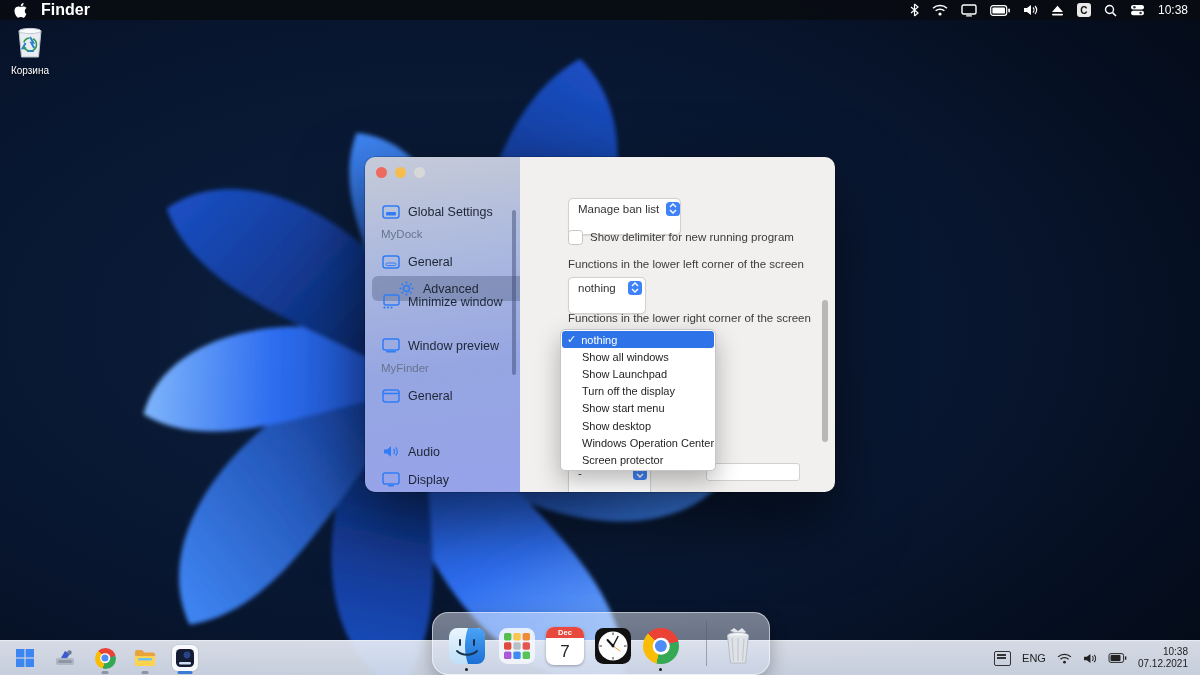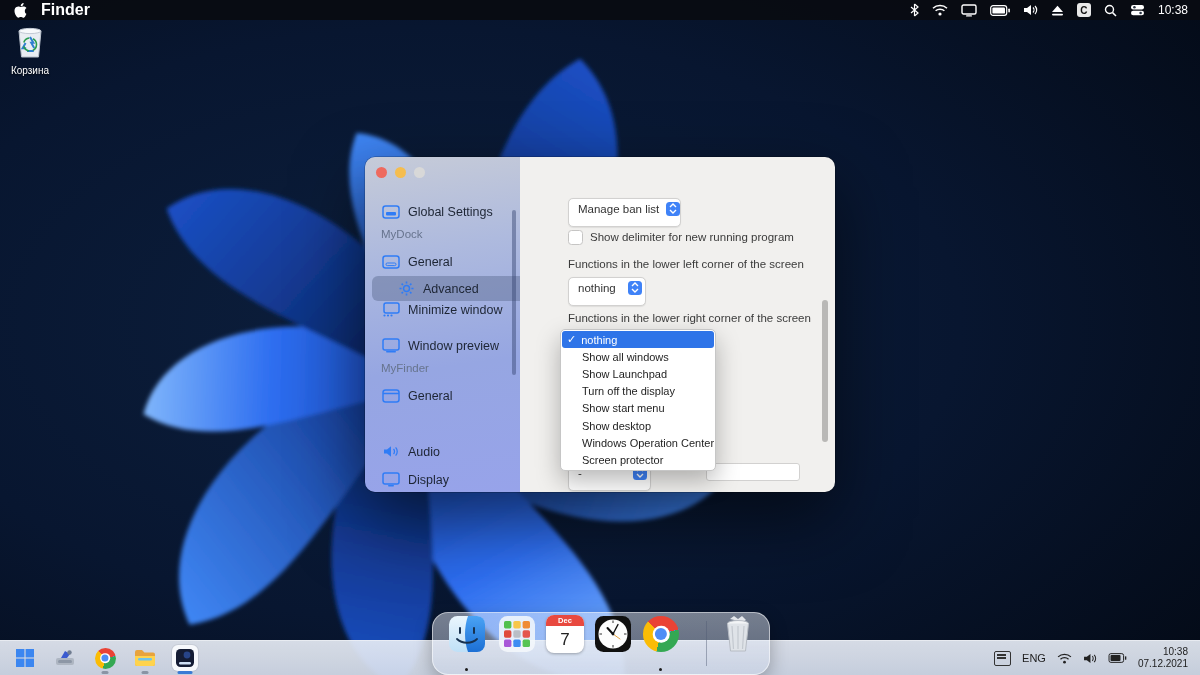--- a/index.html
+++ b/index.html
@@ -43,21 +43,21 @@
 
   .pane{position:absolute;left:155px;top:0;right:0;bottom:0;border-radius:0 10px 10px 0;
         background:#f1f0ee;overflow:hidden;}
   .titlebar{position:absolute;left:0;top:0;right:0;height:38px;
             background:linear-gradient(#efeeed,#e6e4e3);border-bottom:1px solid #cfcecd;
             display:flex;align-items:center;}
   .title{padding-left:40px;font-size:12.5px;font-weight:600;color:#2a2a2a;}
   .lbl{position:absolute;font-size:11.5px;color:#3b3b3b;white-space:nowrap;text-align:right;}
 
   .pill{position:absolute;display:flex;align-items:center;background:#fff;
-        border:1px solid #d2d1d0;border-radius:5px;height:19px;padding:0 3px 8px 9px;
+        border:1px solid #d2d1d0;border-radius:5px;height:19px;padding:0 3px 16px 9px;
         font-size:11.5px;color:#333;box-shadow:0 .5px 1px rgba(0,0,0,.08);}
   .pill .val{flex:1;white-space:nowrap;}
   .stepper{width:14px;height:14px;background:#3f82f7;border-radius:3.5px;margin-left:7px;
            display:flex;flex-direction:column;align-items:center;justify-content:center;gap:1px;flex:none;}
   .stepper svg{display:block;}
   .checkbox{position:absolute;width:13px;height:13px;background:#fff;border:1px solid #c6c5c4;
             border-radius:3.5px;}
 
   .menu{position:absolute;left:195px;top:172px;width:152px;z-index:30;background:#fff;
         border:1px solid #c6c6c6;border-radius:5px;box-shadow:0 10px 24px rgba(0,0,0,.28);
@@ -65,21 +65,21 @@
   .menu-row{height:17.2px;display:flex;align-items:center;padding-left:20px;white-space:nowrap;}
   .menu-row.sel{background:#2e74e8;color:#fff;border-radius:3px;padding-left:5px;gap:5px;}
   .tinput{position:absolute;background:#fff;border:1px solid #d2d1d0;border-radius:3px;height:16px;}
   .pane-scroll{position:absolute;left:302px;top:143px;width:6px;height:142px;border-radius:3px;
                background:#b9b8b6;}
 
   
   .dock{position:absolute;left:432px;top:612px;width:336px;height:61px;border-radius:16px;
         background:linear-gradient(rgba(240,244,252,.48),rgba(205,215,235,.42));
         border:1px solid rgba(255,255,255,.55);box-shadow:0 6px 18px rgba(0,0,0,.28);z-index:15;}
-  .dock-item{position:absolute;top:2px;width:38px;height:38px;}
+  .dock-item{position:absolute;top:14px;width:38px;height:38px;}
   .dock-sep{position:absolute;left:273px;top:8px;width:1px;height:45px;background:rgba(80,90,115,.45);}
   .dock-dot{position:absolute;top:55px;width:3px;height:3px;border-radius:50%;background:#1b1b1b;}
   .cal{width:38px;height:38px;border-radius:8px;background:#fff;overflow:hidden;
        box-shadow:0 1px 3px rgba(0,0,0,.3);}
   .cal-top{height:11px;background:#e8493f;color:#fff;font-size:7.5px;font-weight:bold;
            display:flex;align-items:center;justify-content:center;}
   .cal-day{height:27px;display:flex;align-items:center;justify-content:center;
            font-size:17px;color:#222;}
   .chrome{border-radius:50%;background:
       conic-gradient(from -45deg,#ea4335 0 120deg,#4285f4 120deg 121deg,#34a853 121deg 240deg,#fbbc05 240deg 360deg);
@@ -262,21 +262,21 @@
           <svg width="15" height="15" viewBox="0 0 15 15">
               <circle cx="7.5" cy="7.5" r="3" stroke="#2f7cf6" stroke-width="1.5" fill="none"></circle>
               <g stroke="#2f7cf6" stroke-width="1.6">
                 <path d="M7.5 0.5 V2.6 M7.5 12.4 V14.5 M0.5 7.5 H2.6 M12.4 7.5 H14.5 M2.6 2.6 L4 4 M11 11 L12.4 12.4 M12.4 2.6 L11 4 M4 11 L2.6 12.4"></path>
               </g>
             </svg>
         </span>
         <span>Advanced</span>
       </div>
 
-      <div class="sb-row" style="top:140px;">
+      <div class="sb-row" style="top:132px;">
         <span class="sb-ic">
           <svg width="18" height="15" viewBox="0 0 18 15">
               <rect x="2" y="1" width="15" height="10" rx="2" stroke="#2f7cf6" stroke-width="1.5" fill="none"></rect>
               <circle cx="2.5" cy="13.5" r="1.1" fill="#2f7cf6"></circle>
               <circle cx="6" cy="13.5" r="1.1" fill="#2f7cf6"></circle>
               <circle cx="9.5" cy="13.5" r="1.1" fill="#2f7cf6"></circle>
             </svg>
         </span>
         <span>Minimize window</span>
       </div>

